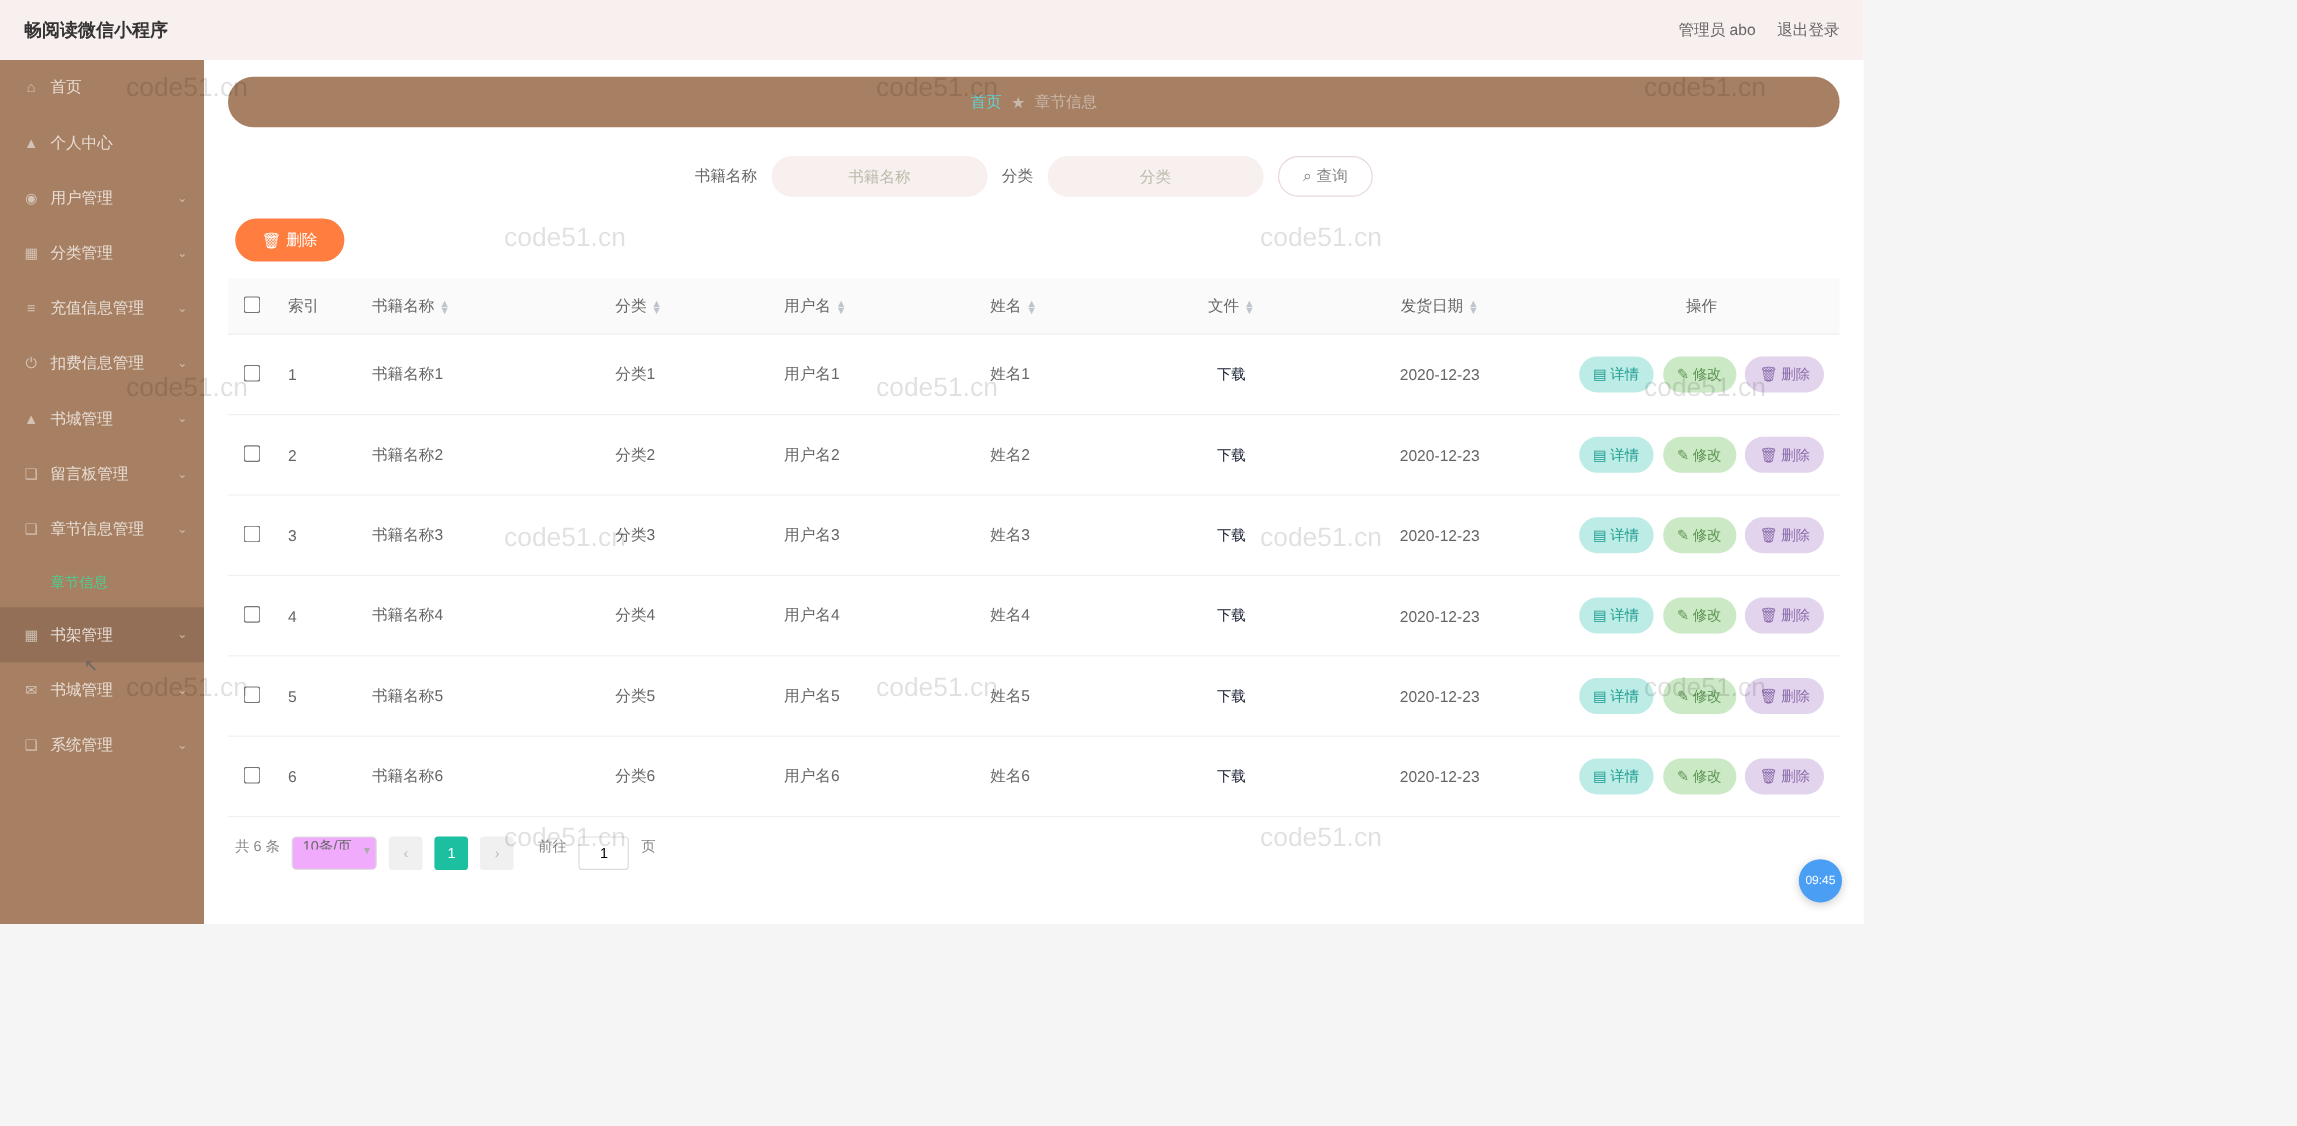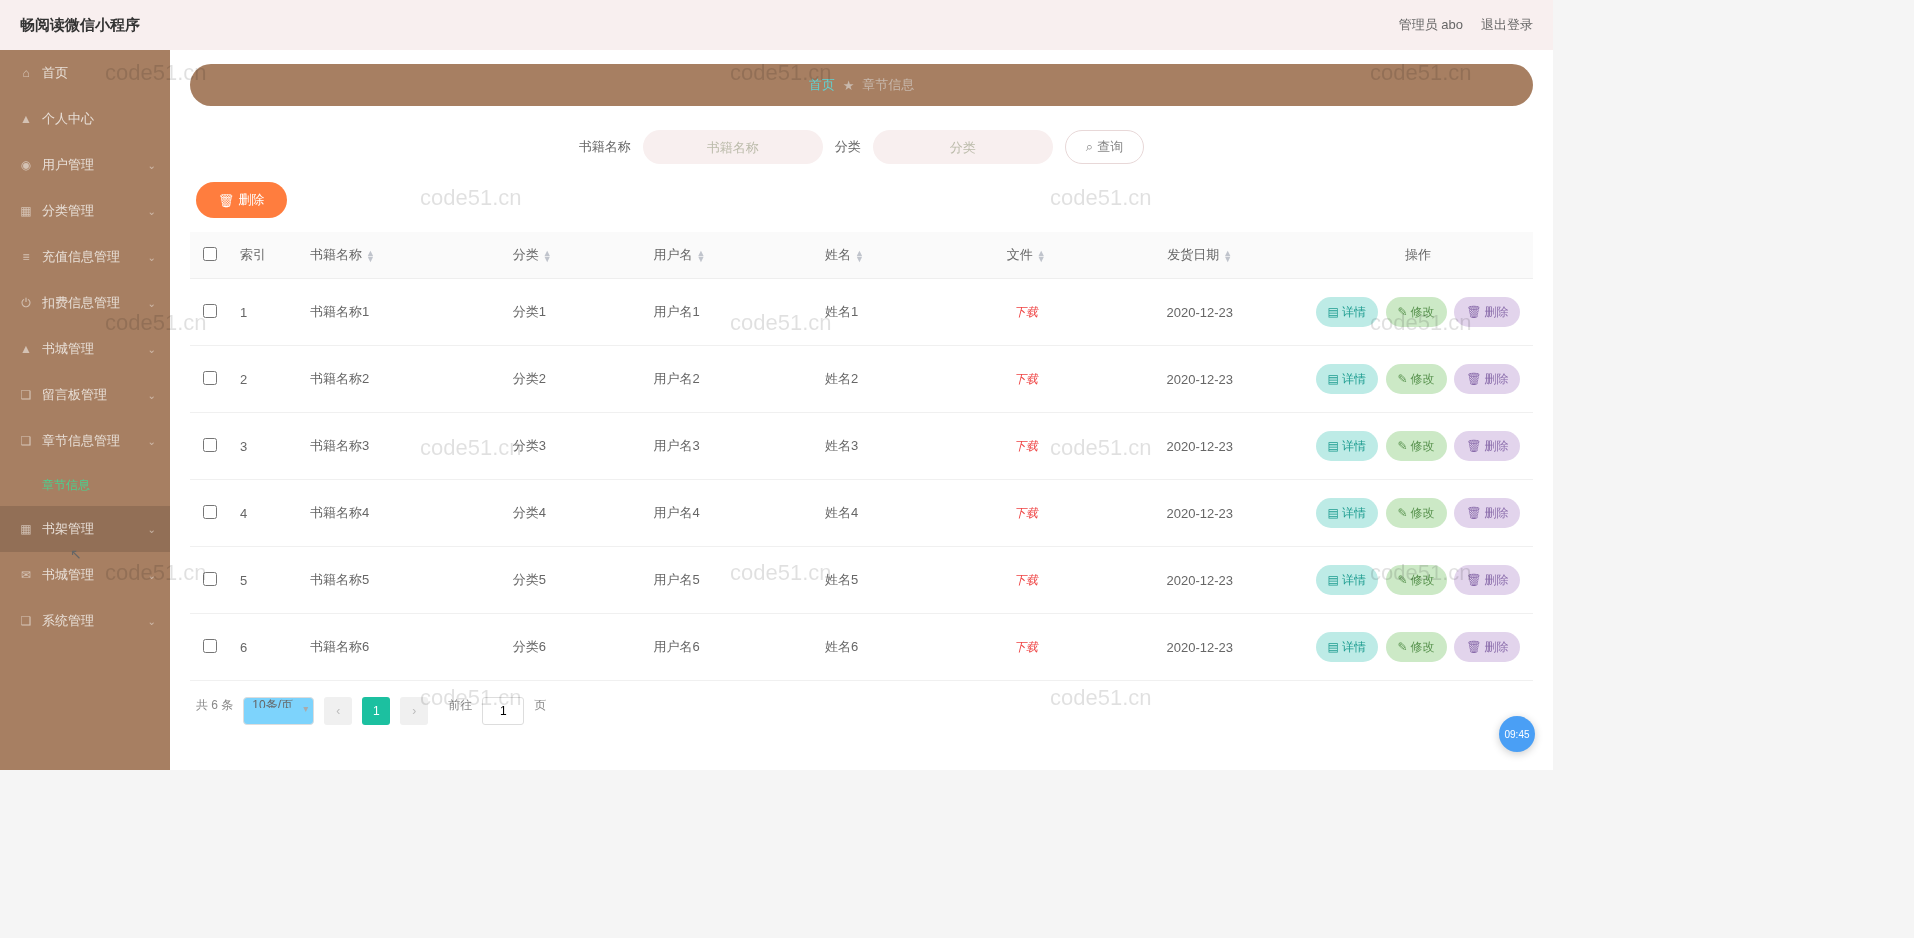--- a/index.html
+++ b/index.html
@@ -36,30 +36,30 @@
 .btn-delete-top { height: 36px; padding: 0 22px; background: #ff7d3e; color: #fff; border: none; border-radius: 18px; font-size: 13px; cursor: pointer; display: inline-flex; align-items: center; gap: 4px; margin: 0 0 14px 6px; }
 
 
 .table { width: 100%; border-collapse: collapse; }
 .table th { background: #fafafa; font-weight: normal; color: #666; font-size: 13px; padding: 14px 10px; text-align: left; border-bottom: 1px solid #eee; }
 .table td { padding: 18px 10px; font-size: 13px; color: #666; border-bottom: 1px solid #f0f0f0; }
 .table th.center, .table td.center { text-align: center; }
 .chk { width: 14px; height: 14px; }
 .sort-arrows { display: inline-block; margin-left: 4px; font-size: 9px; color: #c0c4cc; line-height: 6px; vertical-align: middle; }
 .sort-arrows span { display: block; }
-.link-dl { color: #ef4444; cursor: pointer; font-size: 12px; font-style: italic; }
+.link-dl { color: #0f172a; cursor: pointer; font-size: 12px; }
 
 .row-btn { display: inline-flex; align-items: center; gap: 3px; height: 30px; padding: 0 12px; border-radius: 15px; border: none; font-size: 12px; cursor: pointer; margin: 0 2px; }
 .row-btn.detail { background: #bdebe6; color: #1f9d91; }
 .row-btn.edit { background: #cce9c6; color: #5a9450; }
 .row-btn.del { background: #e2d4ec; color: #8a6cab; }
 
 
 .pagination { display: flex; align-items: flex-start; gap: 10px; padding: 16px 6px; font-size: 12px; color: #888; }
-.page-sel { height: 28px; border: 1px solid #ddd; border-radius: 4px; padding: 0 20px 16px 8px; background: #7dd3fc; font-size: 12px; color: #666; appearance: none; position: relative; }
+.page-sel { height: 28px; border: 1px solid #ddd; border-radius: 4px; padding: 0 20px 16px 8px; background: #f0abfc; font-size: 12px; color: #666; appearance: none; position: relative; }
 .sel-wrap { position: relative; display: inline-block; }
 .sel-wrap::after { content: "▾"; position: absolute; right: 6px; top: 6px; font-size: 10px; color: #aaa; pointer-events: none; }
 .page-btn { width: 28px; height: 28px; border: none; background: #f0f0f0; border-radius: 3px; color: #bbb; cursor: pointer; font-size: 12px; }
 .page-btn.active { background: #1cc0a0; color: #fff; }
 .page-jump { width: 42px; height: 28px; border: 1px solid #ddd; border-radius: 3px; text-align: center; font-size: 12px; }
 
 
 .wm { position: absolute; color: rgba(0,0,0,0.12); font-size: 22px; pointer-events: none; user-select: none; font-family: Arial; }
 .wm-big { position: absolute; left: 50%; top: 50%; transform: translate(-50%, -50%); color: #e83a2a; font-size: 38px; font-weight: 500; pointer-events: none; font-family: "SimSun", serif; letter-spacing: 2px; }
 .badge-time { position: absolute; right: 18px; bottom: 18px; width: 36px; height: 36px; border-radius: 50%; background: #4a9ff5; color: #fff; display: flex; align-items: center; justify-content: center; font-size: 10px; box-shadow: 0 2px 8px rgba(0,0,0,0.2); }

